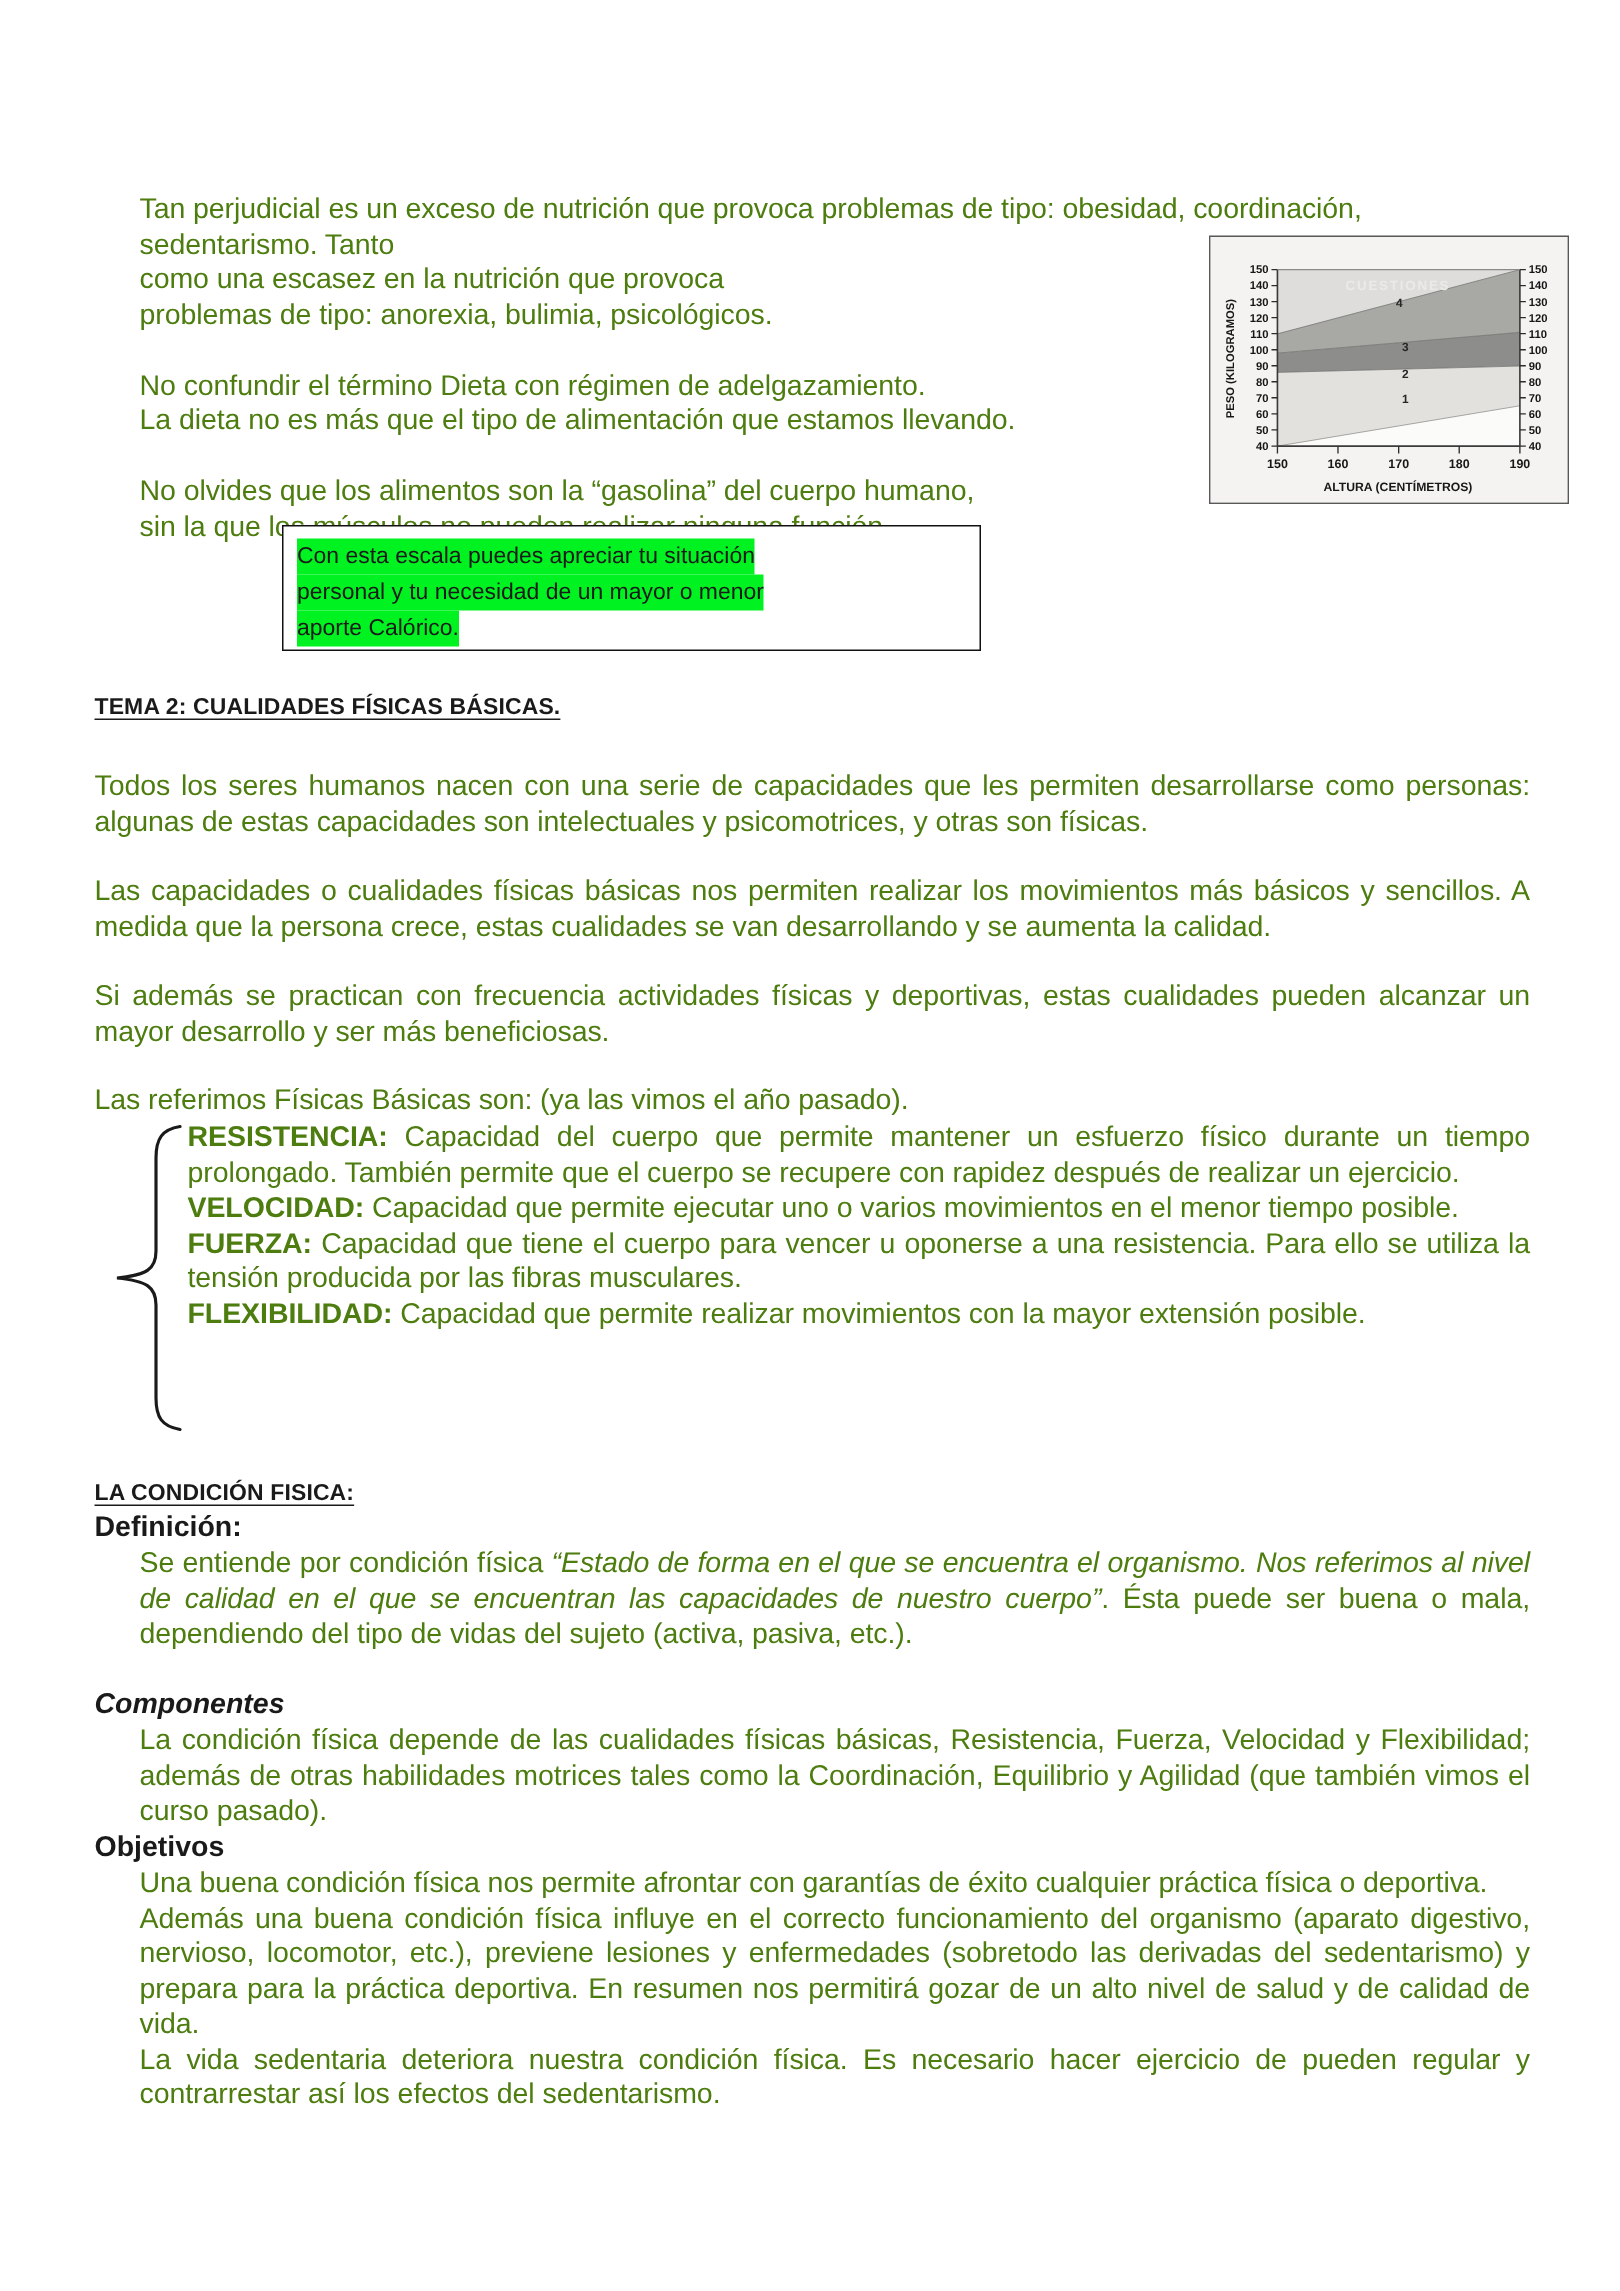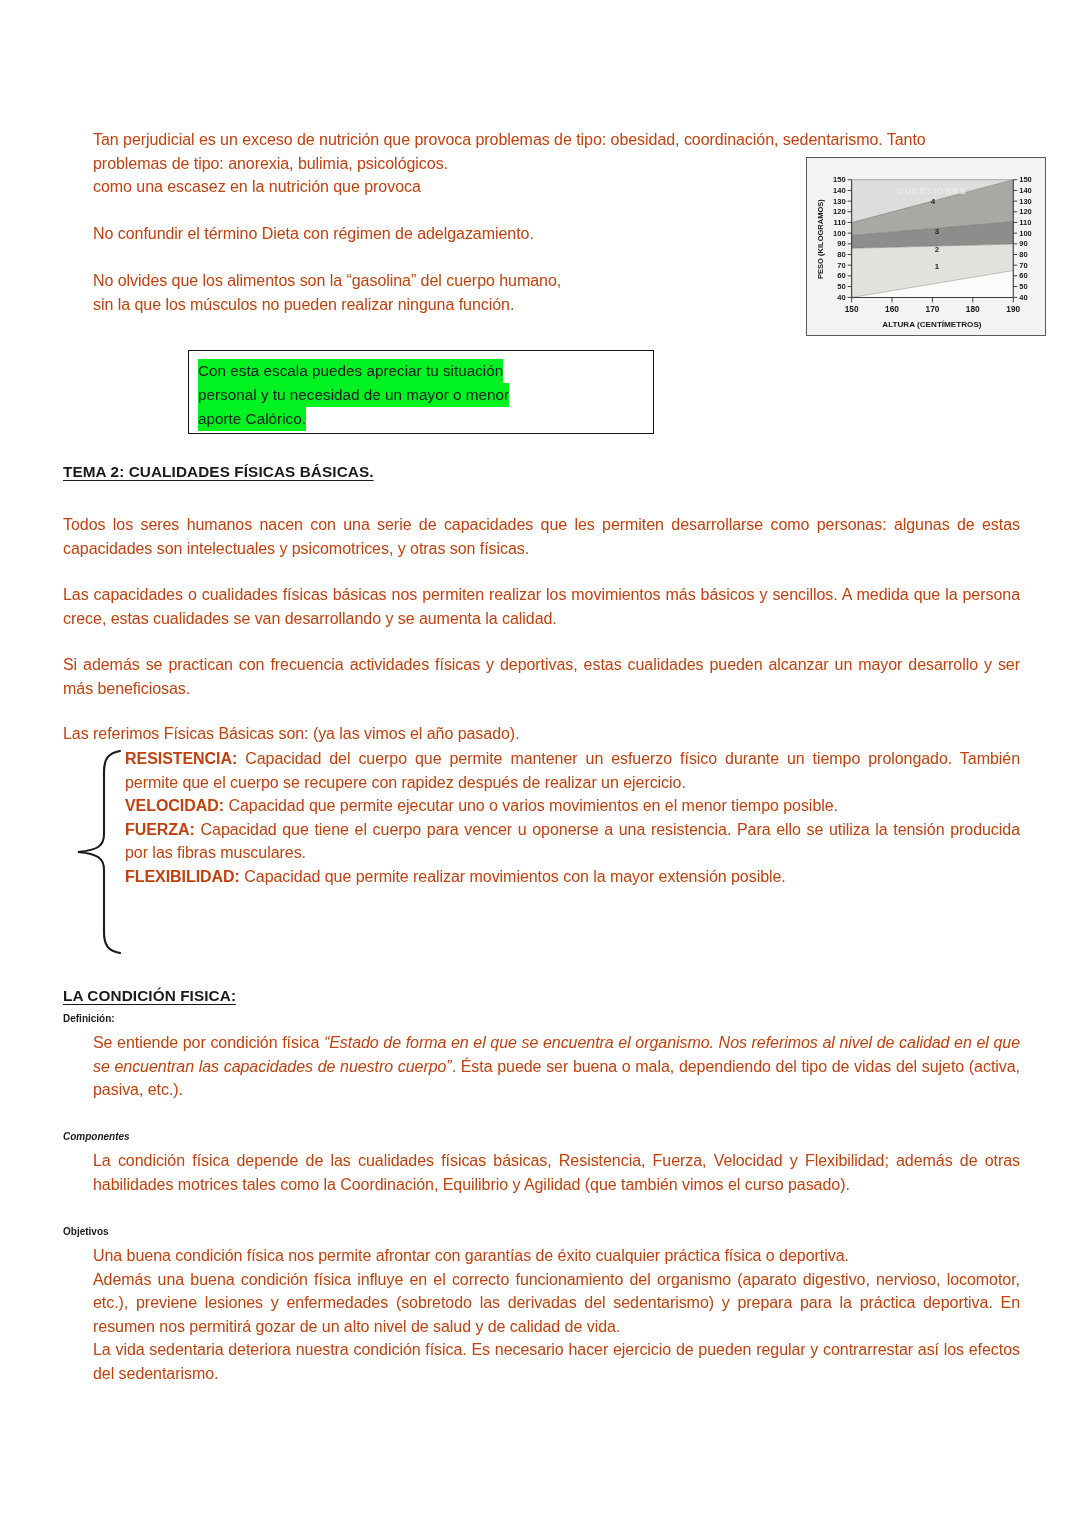--- a/index.html
+++ b/index.html
@@ -20,41 +20,41 @@
     position: absolute;
     left: 0; top: 0;
     width: 1080px;
     height: 1527px;
     background: #fff;
   }
 
   
   .block {
     position: absolute;
-    font-size: 16px;
+    font-size: 19px;
     line-height: 23.5px;
     letter-spacing: -0.05px;
-    color: #c2410c;
+    color: #4d7c0f;
   }
   .block p { margin: 0; }
   .just { text-align: justify; text-justify: inter-word; }
 
   .heading {
     position: absolute;
     font-weight: bold;
     font-size: 15.3px;
     line-height: 22px;
     text-decoration: underline;
     text-underline-offset: 2.5px;
     letter-spacing: 0.1px;
   }
   .subhead {
     position: absolute;
     font-weight: bold;
-    font-size: 10px;
+    font-size: 19px;
     line-height: 22px;
   }
   b, .b { font-weight: bold; }
   i, .i { font-style: italic; }
 
   
   #intro-group { left: 93px; top: 128px; width: 936px; }
   #intro-group .gap { height: 23.5px; }
   #intro-l1 { width: 936px; }
   #intro-rest { width: 700px; }
@@ -127,24 +127,25 @@
   #obj-body { left: 93px; top: 1244px; width: 927px; }
 </style>
 </head>
 <body>
 
 <div class="page">
 
   <div class="block" id="intro-group">
     <p id="intro-l1">Tan perjudicial es un exceso de nutrición que provoca problemas de tipo: obesidad, coordinación, sedentarismo. Tanto</p>
     <div id="intro-rest">
+      <p>como una escasez en la nutrición que provoca</p>
       <p> problemas de tipo: anorexia, bulimia, psicológicos.</p>
-      <p>como una escasez en la nutrición que provoca</p>
       <div class="gap"></div>
       <p>No confundir el término Dieta con régimen de adelgazamiento.</p>
+      <p>La dieta no es más que el tipo de alimentación que estamos llevando.</p>
       <div class="gap"></div>
       <p>No olvides que los alimentos son la “gasolina” del cuerpo humano,</p>
       <p>sin la que los músculos no pueden realizar ninguna función.</p>
     </div>
   </div>
 
   <div id="chart-figure">
     <svg id="chart-svg" viewBox="0 0 240 179" preserveAspectRatio="none">
       <rect x="0" y="0" width="240" height="179" fill="#f4f3f1"></rect>
 

